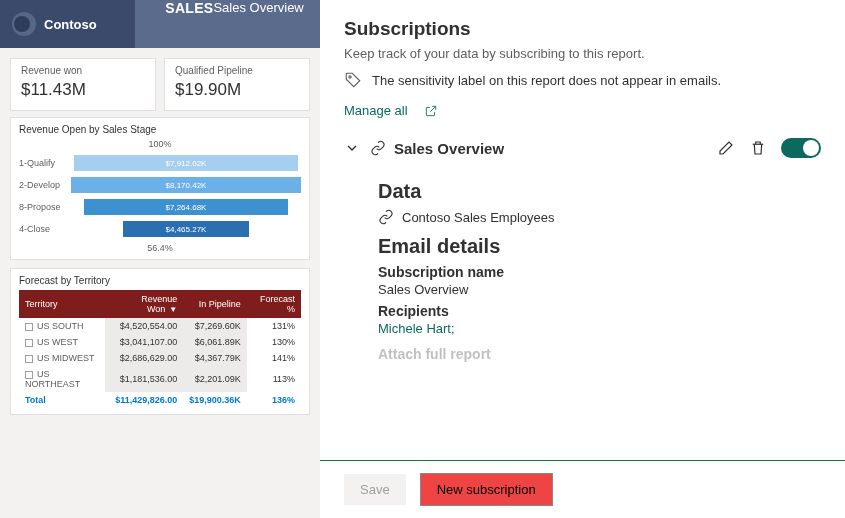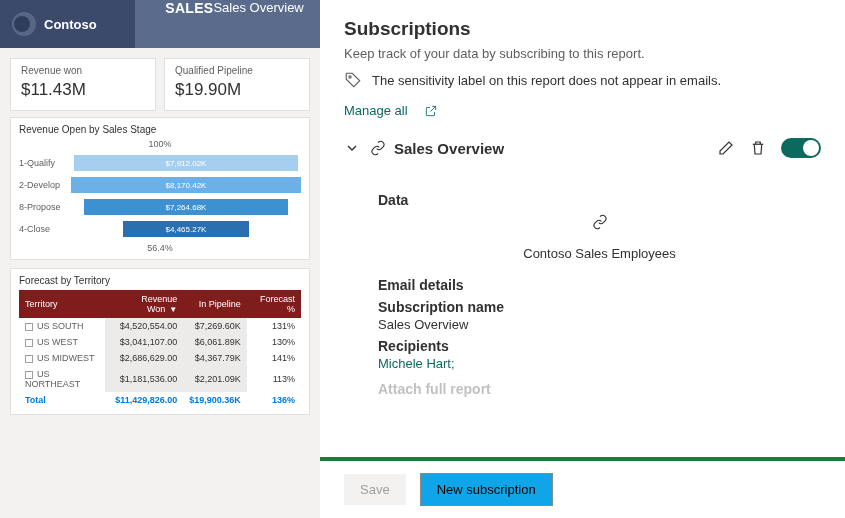--- a/index.html
+++ b/index.html
@@ -48,29 +48,29 @@
   .ext-icon{width:14px;height:14px;stroke:#0b6a5d;fill:none;stroke-width:1.5;}
   .sub-header{display:flex;align-items:center;gap:10px;padding-bottom:8px;}
   .sub-header .chev{width:16px;height:16px;}
   .sub-header .title{font-weight:600;font-size:15px;flex:1;display:flex;align-items:center;gap:8px;}
   .link-icon{width:16px;height:16px;stroke:#323130;fill:none;stroke-width:1.6;}
   .hdr-actions{display:flex;align-items:center;gap:14px;}
   .icon-btn{width:18px;height:18px;cursor:pointer;stroke:#323130;fill:none;stroke-width:1.6;}
   .toggle{width:40px;height:20px;background:#0b6a5d;border-radius:10px;position:relative;cursor:pointer;}
   .toggle .knob{position:absolute;right:2px;top:2px;width:16px;height:16px;background:#fff;border-radius:50%;}
   .sub-body{padding:10px 0 0 34px;font-size:14px;overflow:hidden;}
-  .sub-body h3{font-size:14px;font-weight:600;margin:16px 0 6px 0;}
-  .data-row{display:flex;align-items:center;gap:16px;font-size:13px;margin-bottom:10px;flex-direction:column;}
+  .sub-body h3{font-size:20px;font-weight:600;margin:4px 0 6px 0;}
+  .data-row{display:flex;align-items:center;gap:8px;font-size:13px;margin-bottom:10px;}
   .field-lbl{font-weight:600;font-size:14px;margin:6px 0 2px;}
   .field-val{font-size:13px;}
   .recip{color:#0b6a5d;}
   .cutoff{color:#323130;font-weight:600;opacity:.3;margin-top:10px;}
-  .panel-footer{border-top:4px solid #15803d;padding:12px 24px;display:flex;align-items:center;gap:14px;position:absolute;bottom:0;left:0;right:0;background:#fff;}
+  .panel-footer{border-top:1px solid #15803d;padding:12px 24px;display:flex;align-items:center;gap:14px;position:absolute;bottom:0;left:0;right:0;background:#fff;}
   .btn-primary{background:#f3f2f1;color:#a19f9d;border:none;padding:8px 16px;font-size:13px;}
-  .btn-secondary{background:#0ea5e9;border:1px solid #8a8886;padding:8px 16px;font-size:13px;cursor:pointer;}
+  .btn-secondary{background:#ef4444;border:1px solid #8a8886;padding:8px 16px;font-size:13px;cursor:pointer;}
 </style>
 </head>
 <body>
 
 <div class="app">
 
   <div class="left">
     <div class="topbar">
       <div class="brand">
         <div class="brand-logo">

